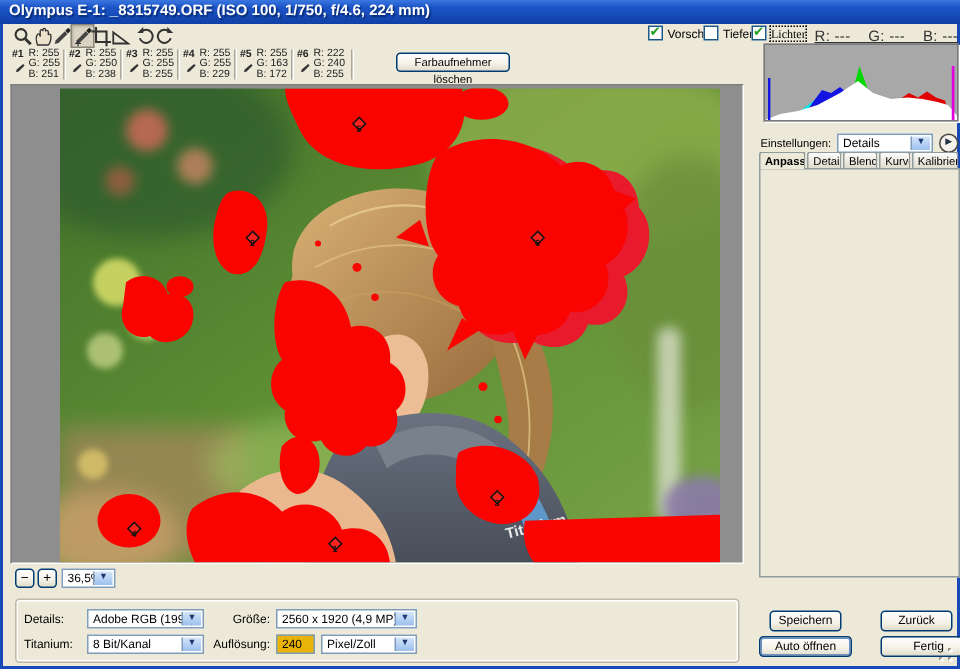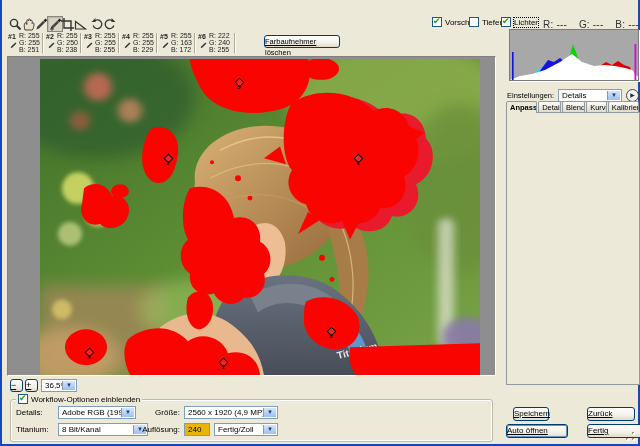--- a/index.html
+++ b/index.html
@@ -8,30 +8,30 @@
   
   .titlebar{position:absolute;left:-2px;top:0;width:640px;height:16px;background:linear-gradient(180deg,#3a77e0 0%,#1d55c8 30%,#0f3fa6 100%);color:#fff;font-size:10px;font-weight:bold;line-height:16px;padding-left:6px;box-sizing:border-box;white-space:nowrap;text-shadow:1px 1px 1px #062a70;}
   
   .toolbar{position:absolute;left:0;top:16px;width:636px;height:16px;}
   .tool{position:absolute;top:1px;width:14px;height:14px;}
   .tool.active{background:#d8d3c3;border:1px solid #8a867a;box-shadow:inset 1px 1px 1px #b9b5a6;top:0;}
   .tool svg{display:block;margin:0 auto;}
   .cb{position:absolute;top:1px;display:flex;align-items:center;font-size:8px;color:#000;}
   .cbbox{width:10px;height:10px;background:#fff;border:1px solid #1d5987;margin-right:3px;position:relative;box-sizing:border-box;}
   .cbbox.on::after{content:"\2714";position:absolute;left:0px;top:-2px;font-size:9px;color:#21a121;}
-  .focusdot{outline:1px dotted #000;}
+  .focusdot{outline:1px dotted #000;font-family:Liberation Serif, serif;}
   .rgbread{position:absolute;left:541px;top:3px;font-size:10px;color:#333;letter-spacing:0.2px;white-space:pre;text-decoration:underline;}
   
   .strip{position:absolute;left:0;top:32px;width:497px;height:22px;}
   .sampler{position:absolute;top:0;width:36px;height:22px;font-size:7px;color:#222;}
   .sampler .sid{position:absolute;left:2px;top:1px;font-weight:bold;font-size:7px;}
   .sampler .sdrop{position:absolute;left:3px;top:10px;}
   .sampler .svals{position:absolute;left:13px;top:0px;line-height:7px;white-space:pre;}
   .sdiv{position:absolute;top:1px;width:1px;height:20px;background:#aca899;box-shadow:1px 0 0 #fff;}
-  .xpbtn{background:linear-gradient(180deg,#fefefe,#f4f1e8 60%,#e0dbc9);border:1px solid #003c74;border-radius:3px;font-size:8px;color:#000;text-align:left;position:absolute;box-sizing:border-box;text-decoration:underline;}
+  .xpbtn{background:linear-gradient(180deg,#fefefe,#f4f1e8 60%,#e0dbc9);border:1px solid #003c74;border-radius:3px;font-size:8px;color:#000;text-align:center;position:absolute;box-sizing:border-box;}
   .xpbtn.default{box-shadow:0 0 0 1px #6a92c8 inset;}
   
   .preview{position:absolute;left:5px;top:56px;width:489px;height:320px;background:#8e8e8e;border-top:1px solid #808080;border-left:1px solid #808080;border-bottom:1px solid #fff;border-right:1px solid #fff;box-sizing:border-box;overflow:hidden;}
   .photo{position:absolute;left:32px;top:2px;width:440px;height:316px;}
   .marker{position:absolute;width:5px;height:5px;border:1px solid #111;transform:rotate(45deg);background:rgba(255,255,255,0.12);}
   .marker .mn{position:absolute;left:4px;top:3px;transform:rotate(-45deg);font-size:6px;color:#111;font-weight:bold;}
   
   .zoomrow{position:absolute;left:0;top:378px;height:15px;width:200px;}
   .stepbtn{position:absolute;top:1px;width:13px;height:13px;font-size:9px;line-height:11px;}
   
@@ -60,20 +60,23 @@
     radial-gradient(circle at 3px 9px,#fff 1px,transparent 1.2px),
     radial-gradient(circle at 8px 2px,#9a9681 1px,transparent 1.2px),
     radial-gradient(circle at 8px 8px,#9a9681 1px,transparent 1.2px),
     radial-gradient(circle at 2px 8px,#9a9681 1px,transparent 1.2px);}
 </style>
 </head>
 <body>
 
 <div class="win">
 
+  <div class="titlebar">
+    <span>Olympus E-1:  _8315749.ORF   (ISO 100, 1/750, f/4.6, 224 mm)</span>
+  </div>
 
   <div class="toolbar">
     <div class="tool" style="left:6px">
       <svg width="14" height="14">
           <circle cx="6" cy="6" r="3.6" fill="none" stroke="#333" stroke-width="1.4"></circle>
           <line x1="8.8" y1="8.8" x2="12.5" y2="12.5" stroke="#333" stroke-width="2"></line>
         </svg>
     </div>
     <div class="tool" style="left:19px">
       <svg width="14" height="14">
@@ -306,40 +309,36 @@
 
   <div class="zoomrow">
     <div class="xpbtn stepbtn" style="left:8px">−</div>
     <div class="xpbtn stepbtn" style="left:23px">+</div>
     <div class="combo" style="left:39px;top:1px;width:36px;height:13px">
       <span>36,5%</span><span class="arr">▼</span>
     </div>
   </div>
 
   <div class="gbox" style="left:8px;top:399px;width:483px;height:43px"></div>
-  <label class="cb" style="left:14px;top:394px;position:absolute;background:#ece9d8;padding:0 2px">
-    <span class="cbbox on"></span>
-    <span>Workflow-Optionen einblenden</span>
-  </label>
   <span class="flabel" style="left:14px;top:408px">Details:</span>
   <div class="combo" style="left:56px;top:406px;width:78px;height:13px">
     <span>Adobe RGB (1998)</span><span class="arr">▼</span>
   </div>
   <span class="flabel" style="left:128px;top:408px;width:50px;text-align:right;display:inline-block">Größe:</span>
   <div class="combo" style="left:182px;top:406px;width:94px;height:13px">
     <span>2560 x 1920 (4,9 MP)</span><span class="arr">▼</span>
   </div>
   <span class="flabel" style="left:14px;top:425px">Titanium:</span>
-  <div class="combo" style="left:56px;top:423px;width:90px;height:13px">
+  <div class="combo" style="left:56px;top:423px;width:78px;height:13px">
     <span>8 Bit/Kanal</span><span class="arr">▼</span>
   </div>
   <span class="flabel" style="left:128px;top:425px;width:50px;text-align:right;display:inline-block">Auflösung:</span>
   <div class="tinput" style="left:182px;top:423px;width:26px;height:13px">240</div>
   <div class="combo" style="left:212px;top:423px;width:64px;height:13px">
-    <span>Fertig/Zoll</span><span class="arr">▼</span>
+    <span>Pixel/Zoll</span><span class="arr">▼</span>
   </div>
 
   <div class="hist">
     <svg width="128" height="50" viewBox="0 0 128 50">
       <rect width="128" height="50" fill="#a8a8a8"></rect>
       <polygon points="18,50 26,42 34,36 42,38 48,44 52,50" fill="#00e5e5"></polygon>
       <polygon points="24,50 32,38 38,30 44,32 50,28 56,33 60,38 63,50" fill="#1414e0"></polygon>
       <polygon points="50,50 58,32 63,14 68,28 74,42 77,50" fill="#00d800"></polygon>
       <polygon points="84,50 90,36 96,32 102,35 108,31 114,35 120,37 124,50" fill="#e00000"></polygon>
       <polygon points="94,50 99,38 105,41 110,50" fill="#f2f200"></polygon>
@@ -413,19 +412,19 @@
   <div class="track" style="left:515px;top:260px;width:106px">
     <div class="thumb" style="left: 37%;"></div>
   </div>
 
   <span class="flabel" style="left:514px;top:266px">Sättigung</span>
   <div class="vbox" style="left:592px;top:264px">0</div>
   <div class="track" style="left:515px;top:279px;width:106px">
     <div class="thumb" style="left: 49%;"></div>
   </div>
 
-  <div class="xpbtn" style="left:511px;top:407px;width:36px;height:14px;line-height:12px">Speichern</div>
+  <div class="xpbtn" style="left:511px;top:407px;width:48px;height:14px;line-height:12px">Speichern</div>
   <div class="xpbtn" style="left:585px;top:407px;width:48px;height:14px;line-height:12px">Zurück</div>
   <div class="xpbtn default" style="left:504px;top:424px;width:62px;height:14px;line-height:12px">Auto öffnen</div>
   <div class="xpbtn" style="left:585px;top:424px;width:64px;height:14px;line-height:12px">Fertig</div>
 
   <div class="grip"></div>
 </div>
 
 </body></html>

